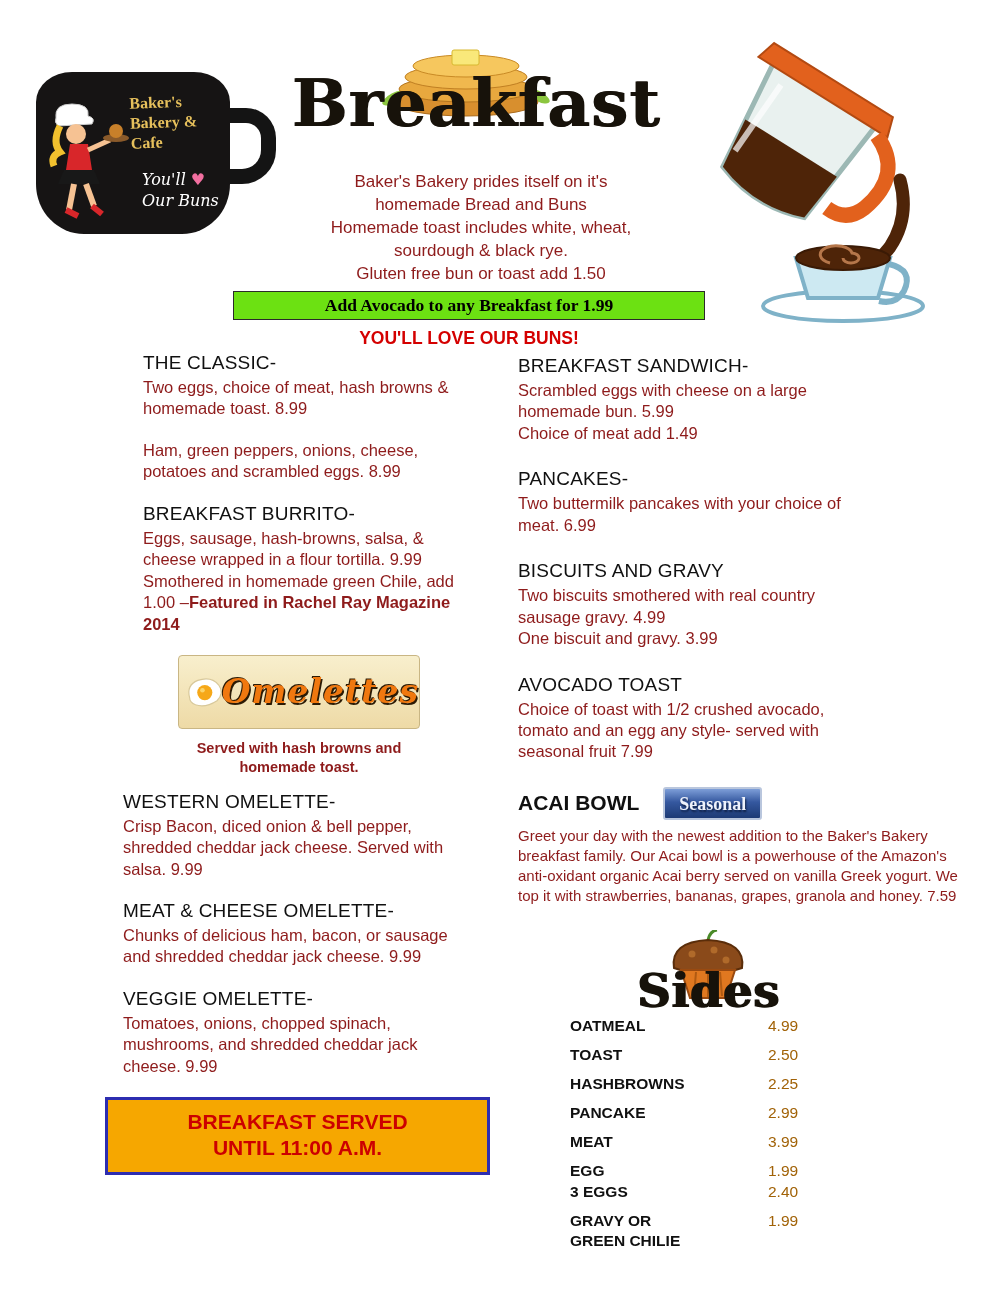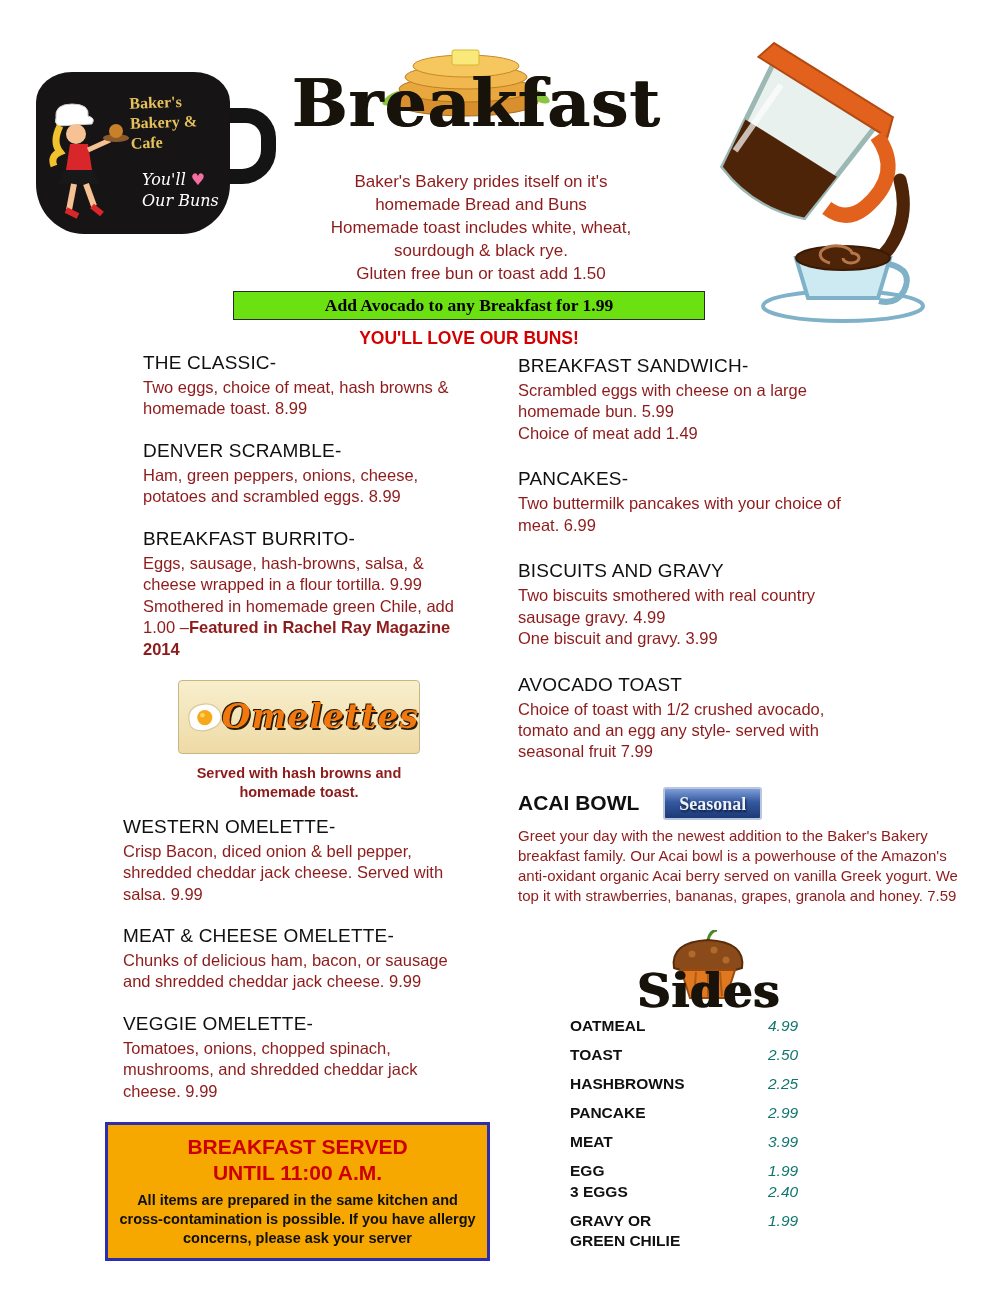--- a/index.html
+++ b/index.html
@@ -80,21 +80,21 @@
 
   
   .sides-block { margin-top:18px; padding-left:52px; }
   .sides-title-wrap { position:relative; width:220px; height:86px; margin-left:28px; }
   .muffin { position:absolute; left:50%; top:0; transform:translateX(-50%); z-index:0; }
   .sides-title { position:absolute; left:0; right:0; bottom:-2px; z-index:1; text-align:center;
                  font-size:46px; text-shadow:2px 0 0 #17120a; }
   .side-row { display:flex; width:246px; margin-bottom:9px; font-size:15.5px; line-height:20px; }
   .side-row.tight { margin-bottom:1px; }
   .side-name { width:198px; font-weight:bold; color:#101010; }
-  .side-price { width:48px; color:#0f766e;font-style:italic; }
+  .side-price { width:48px; color:#a16207; }
 </style>
 </head>
 <body>
 
 <div class="page">
 
   <div class="logo-wrap">
     <div class="mug-handle"></div>
     <div class="mug-body">
       <div class="mug-title">
@@ -164,21 +164,20 @@
   <div class="avocado-banner">Add Avocado to any Breakfast for 1.99</div>
   <div class="tagline">YOU'LL LOVE OUR BUNS!</div>
 
   <div class="col-left">
     <div class="indent">
       <section class="menu-item">
         <h2 class="item-title">THE CLASSIC-</h2>
         <p class="item-desc">Two eggs, choice of meat, hash browns &amp; homemade toast. 8.99</p>
       </section>
       <section class="menu-item">
-        <h2 class="item-title">DENVER SCRAMBLE-</h2>
         <p class="item-desc">Ham, green peppers, onions, cheese, potatoes and scrambled eggs. 8.99</p>
       </section>
       <section class="menu-item">
         <h2 class="item-title">BREAKFAST BURRITO-</h2>
         <p class="item-desc"><span>Eggs, sausage, hash-browns, salsa, &amp; cheese wrapped in a flour tortilla. 9.99 Smothered in homemade green Chile, add 1.00 –</span><strong>Featured in Rachel Ray Magazine 2014</strong></p>
       </section>
     </div>
 
     <div class="omelettes-banner">
       <svg width="66" height="58" viewBox="0 0 70 60">
@@ -202,21 +201,20 @@
       <p class="item-desc">Chunks of delicious ham, bacon, or sausage and shredded cheddar jack cheese. 9.99</p>
     </section>
     <section class="menu-item">
       <h2 class="item-title">VEGGIE OMELETTE-</h2>
       <p class="item-desc">Tomatoes, onions, chopped spinach, mushrooms, and shredded cheddar jack cheese. 9.99</p>
     </section>
 
     <div class="notice">
       <div class="notice-title">BREAKFAST SERVED</div>
       <div class="notice-title">UNTIL 11:00 A.M.</div>
-      <div class="notice-body">All items are prepared in the same kitchen and cross-contamination is possible. If you have allergy concerns, please ask your server</div>
     </div>
   </div>
 
   <div class="col-right">
     <section class="menu-item">
       <h2 class="item-title">BREAKFAST SANDWICH-</h2>
       <p class="item-desc">Scrambled eggs with cheese on a large homemade bun. 5.99</p>
       <p class="item-desc">Choice of meat add 1.49</p>
     </section>
     <section class="menu-item">

